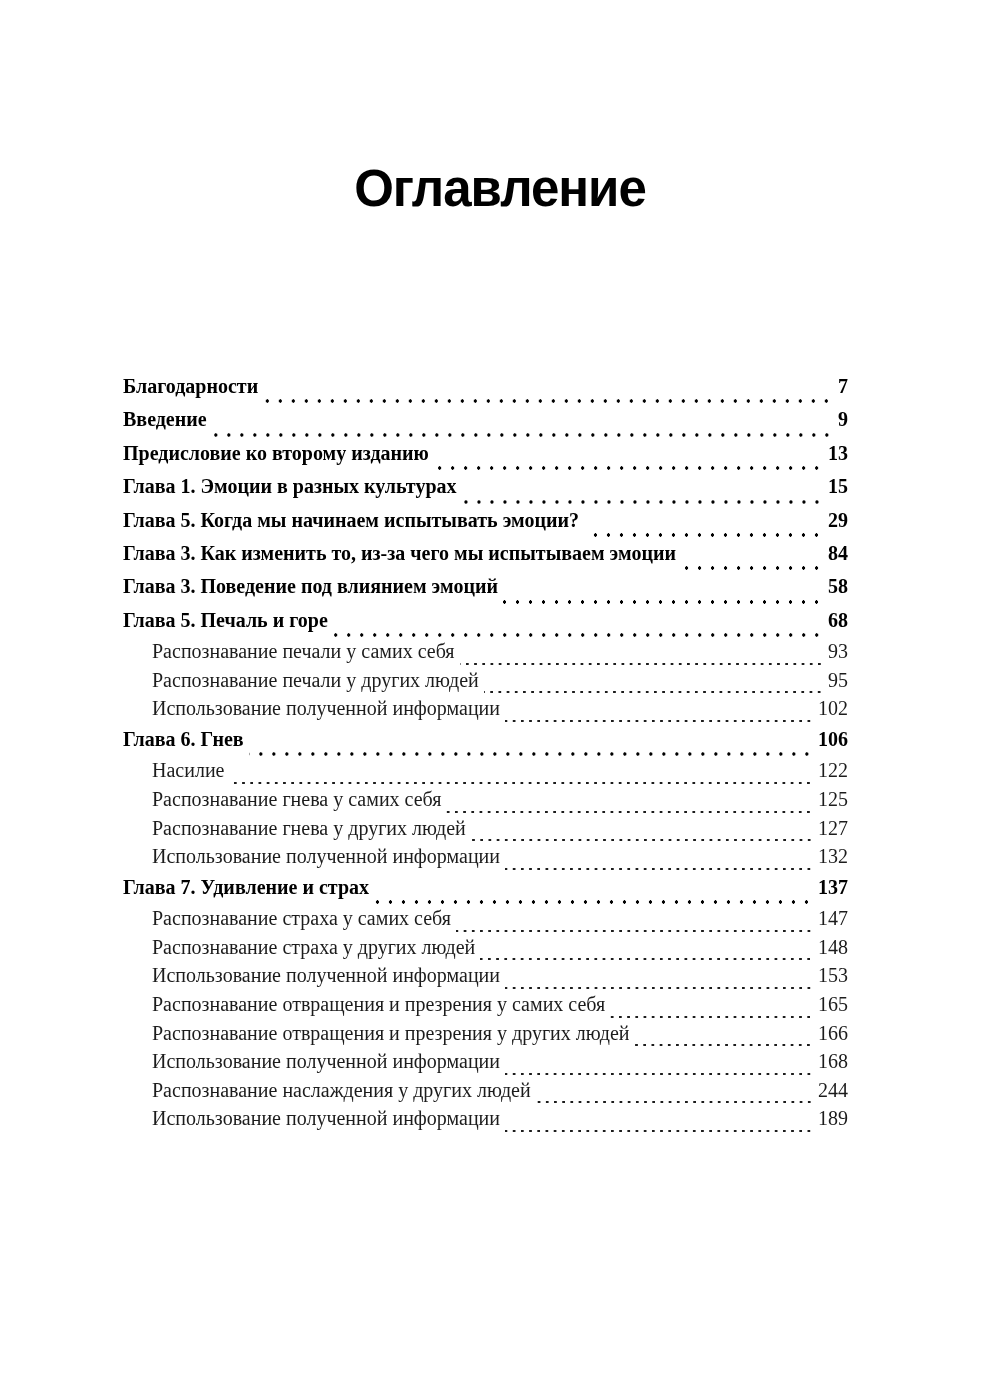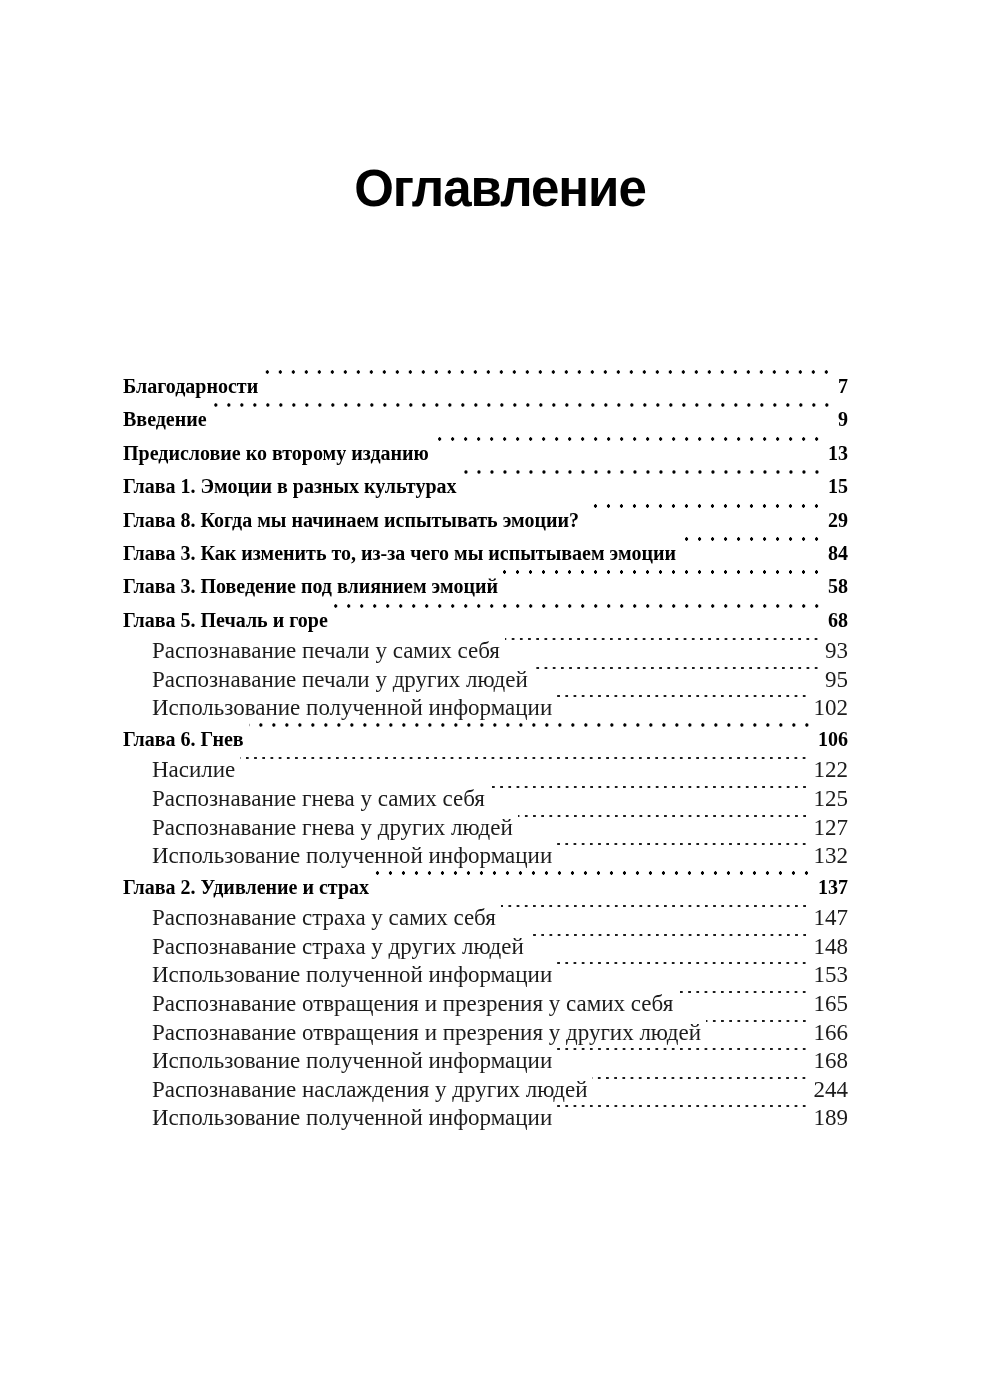--- a/index.html
+++ b/index.html
@@ -23,31 +23,31 @@
     font-weight: 700;
     font-size: 51px;
     letter-spacing: -1px;
     color: #000000;
   }
   .toc {
     margin: 152px 152px 0 123px;
   }
   .row {
     display: flex;
-    align-items: flex-start;
+    align-items: flex-end;
   }
   .row.chapter {
     font-weight: 700;
     font-size: 20px;
     line-height: 33.4px;
     color: #000000;
   }
   .row.section {
     font-weight: 400;
-    font-size: 23px;
+    font-size: 20px;
     line-height: 28.6px;
     padding-left: 29px;
     color: #1c1c1c;
   }
   .label {
     white-space: nowrap;
   }
   .leader {
     flex: 1 1 auto;
     height: 4px;
@@ -91,21 +91,21 @@
     <span class="pagenum">13</span>
   </div>
 
   <div class="row chapter">
     <span class="label">Глава 1. Эмоции в разных культурах</span>
     <span class="leader"></span>
     <span class="pagenum">15</span>
   </div>
 
   <div class="row chapter">
-    <span class="label">Глава 8. Когда мы начинаем испытывать эмоции?</span>
+    <span class="label">Глава 5. Когда мы начинаем испытывать эмоции?</span>
     <span class="leader"></span>
     <span class="pagenum">29</span>
   </div>
 
   <div class="row chapter">
     <span class="label">Глава 3. Как изменить то, из-за чего мы испытываем эмоции</span>
     <span class="leader"></span>
     <span class="pagenum">84</span>
   </div>
 
@@ -163,21 +163,21 @@
     <span class="pagenum">127</span>
   </div>
 
   <div class="row section">
     <span class="label">Использование полученной информации</span>
     <span class="leader"></span>
     <span class="pagenum">132</span>
   </div>
 
   <div class="row chapter">
-    <span class="label">Глава 2. Удивление и страх</span>
+    <span class="label">Глава 7. Удивление и страх</span>
     <span class="leader"></span>
     <span class="pagenum">137</span>
   </div>
 
   <div class="row section">
     <span class="label">Распознавание страха у самих себя</span>
     <span class="leader"></span>
     <span class="pagenum">147</span>
   </div>
 

